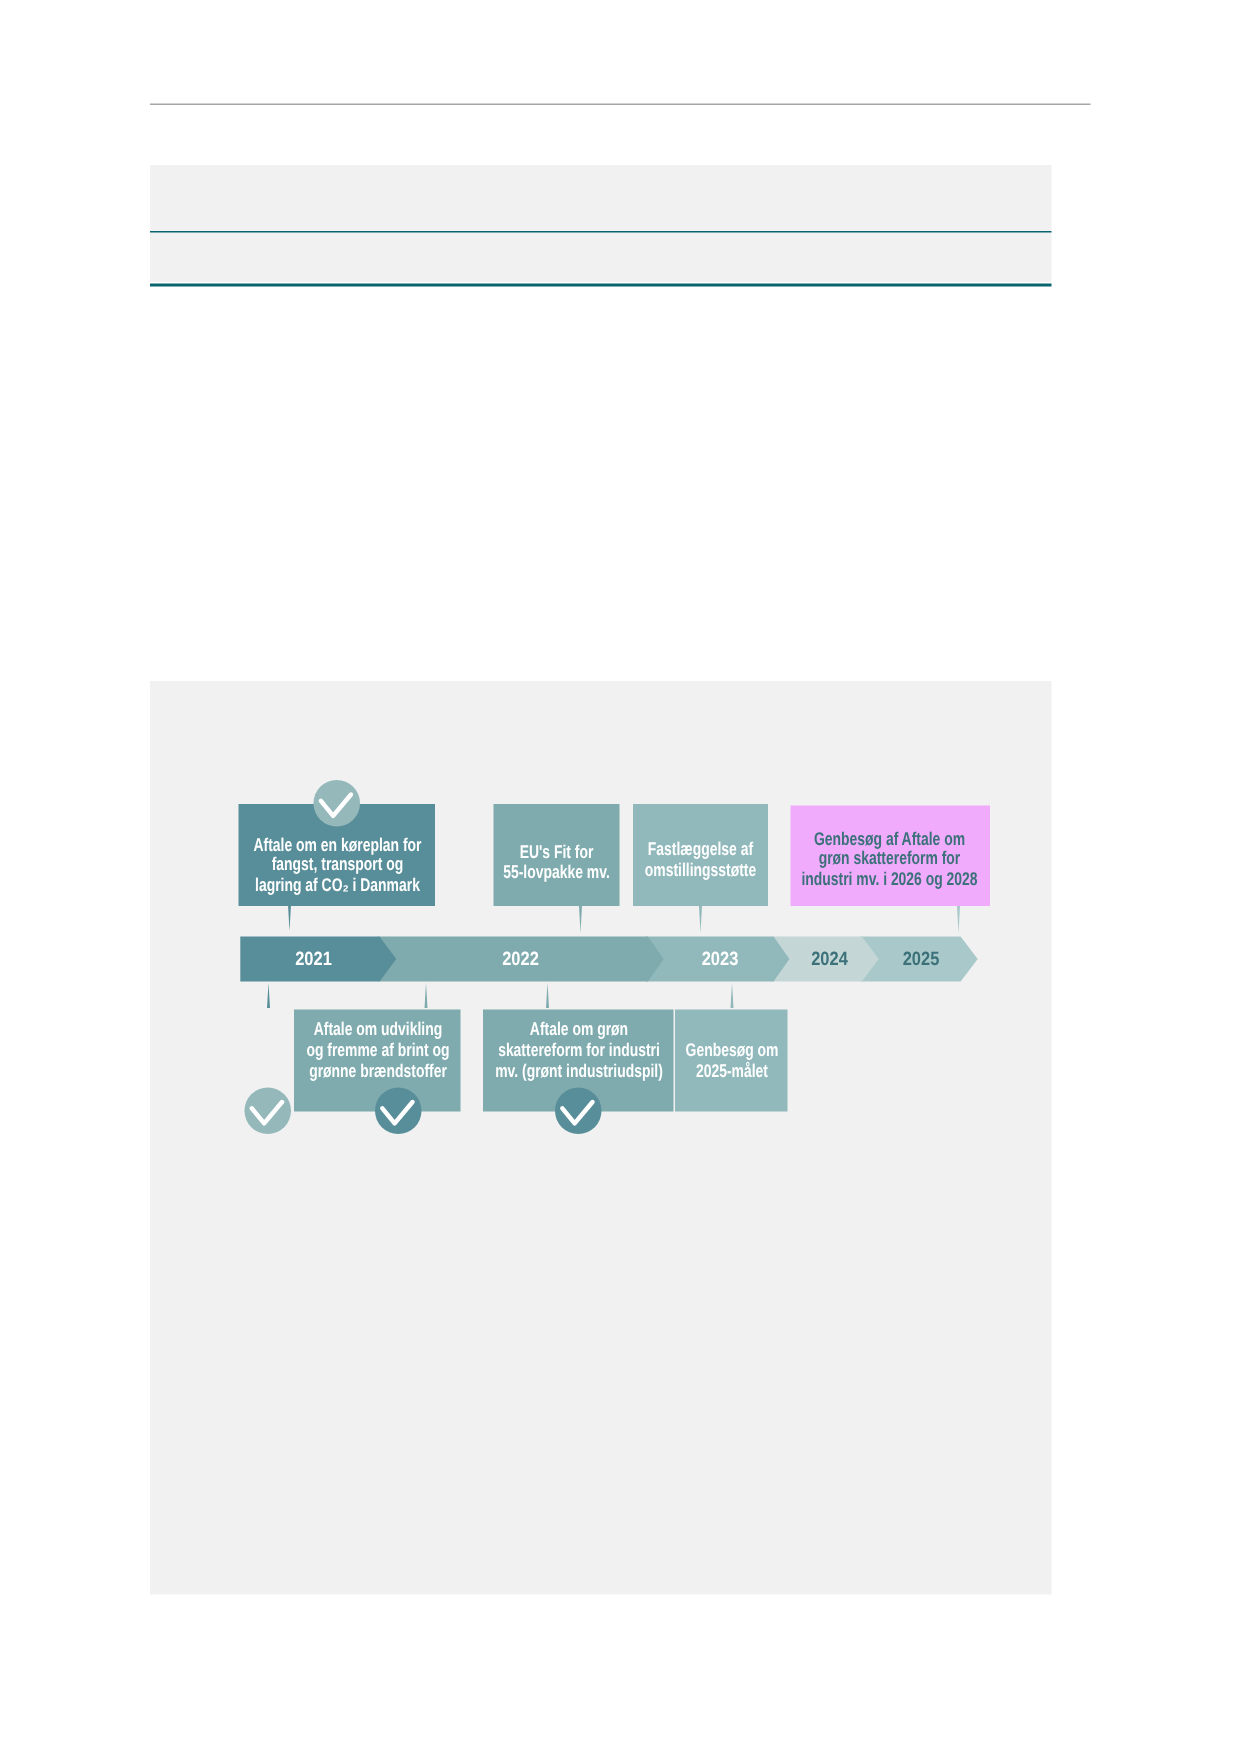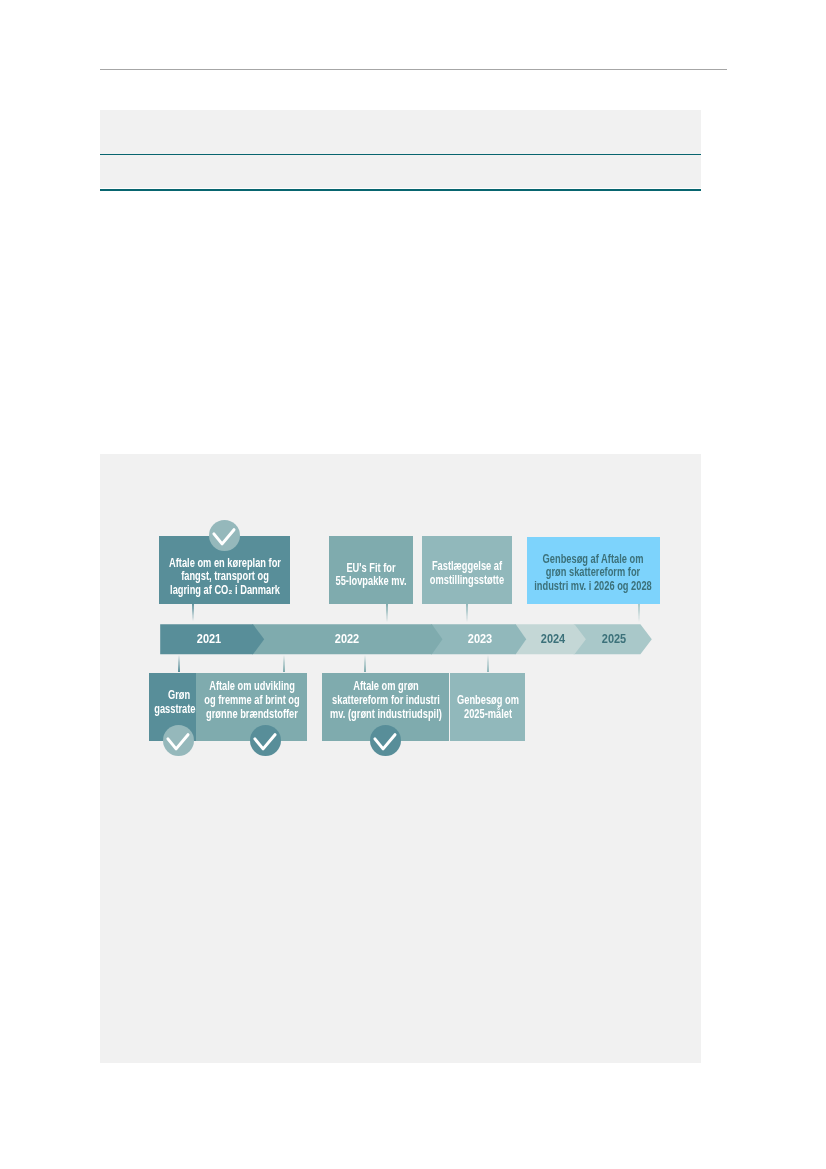--- a/index.html
+++ b/index.html
@@ -24,21 +24,21 @@
   .check{position:absolute;border-radius:50%;display:block;width:31px;height:31px;}
   .check svg{display:block;}
 
   
   .box-a1{left:59.4px;top:82px;width:131.1px;height:67.7px;background:#588e99;color:#fff;}
   .box-a1 > span{top:20.5px;}
   .box-a2{left:229.1px;top:82.3px;width:84.4px;height:67.6px;background:#7fabae;color:#fff;}
   .box-a2 > span{top:25.3px;}
   .box-a3{left:322px;top:82.3px;width:89.8px;height:67.5px;background:#91b8bb;color:#fff;text-align:center;}
   .box-a3 > span{top:24.2px;}
-  .box-a4{left:427px;top:82.6px;width:132.8px;height:67.4px;background:#7dd3fc;color:#3c717a;}
+  .box-a4{left:427px;top:82.6px;width:132.8px;height:67.4px;background:#f0abfc;color:#3c717a;}
   .box-a4 > span{top:16.0px;}
   
   .box-b1{left:48.8px;top:218.8px;width:59.8px;height:68.4px;background:#588e99;color:#fff;}
   .box-b1 > span{top:16.3px;}
   .box-b2{left:96px;top:218.8px;width:111px;height:68.4px;background:#7fabae;color:#fff;}
   .box-b2 > span{top:7.6px;}
   .box-b3{left:222.4px;top:218.8px;width:126.9px;height:68.4px;background:#7fabae;color:#fff;text-decoration:underline;}
   .box-b3 > span{top:7.7px;}
   .box-b4{left:350.2px;top:218.8px;width:74.8px;height:68.4px;background:#91b8bb;color:#fff;padding-left:48px;}
   .box-b4 > span{top:21.7px;}
@@ -113,23 +113,20 @@
       <polygon points="152,0.3 331.9,0.3 342.5,15.3 331.9,30.3 152,30.3 163.2,15.3" fill="#7fabae"></polygon>
       <polygon points="60.2,0.3 153,0.3 164.2,15.3 153,30.3 60.2,30.3" fill="#588e99"></polygon>
     </svg>
     <div class="yr yr1">2021</div>
     <div class="yr yr2">2022</div>
     <div class="yr yr3">2023</div>
     <div class="yr yr4">2024</div>
     <div class="yr yr5">2025</div>
 
     <div class="needle n-b1"></div>
-    <div class="box box-b1">
-      <span><span>Grøn</span><br><span>gasstrategi</span></span>
-    </div>
     <div class="check chk-b1">
       <svg width="31" height="31" viewBox="0 0 31 31">
           <path d="M4.9 13.9 L13.1 23.9 L25.0 9.7" fill="none" stroke="#ffffff" stroke-width="3.0" stroke-linecap="round" stroke-linejoin="round"></path>
         </svg>
     </div>
 
     <div class="needle n-b2"></div>
     <div class="box box-b2">
       <span><span>Aftale om udvikling</span><br><span>og fremme af brint og</span><br><span>grønne brændstoffer</span></span>
     </div>

